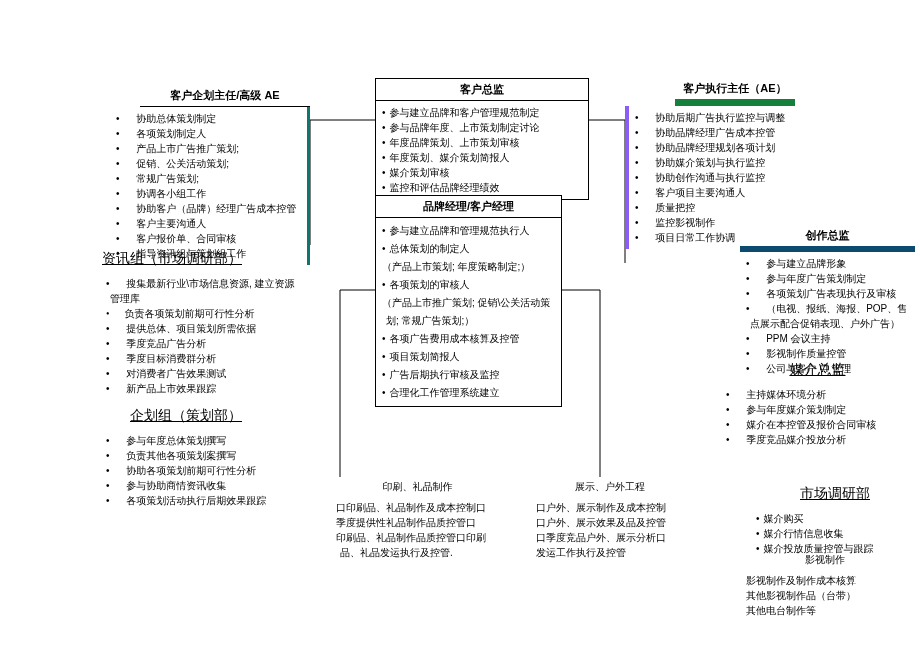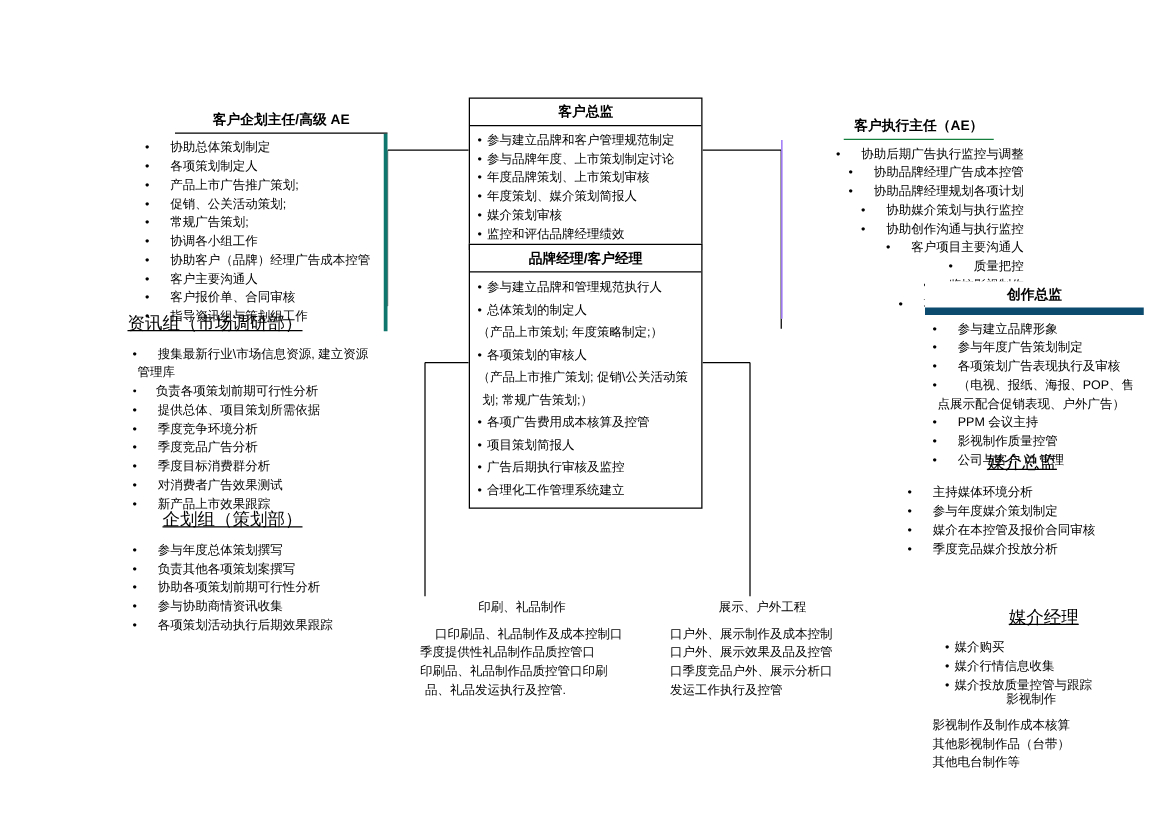--- a/index.html
+++ b/index.html
@@ -54,21 +54,21 @@
   <line x1="310" y1="120" x2="310" y2="245" stroke="#000" stroke-width="1"></line>
   <line x1="562" y1="120" x2="625" y2="120" stroke="#000" stroke-width="1"></line>
   <line x1="625" y1="120" x2="625" y2="263" stroke="#000" stroke-width="1"></line>
   <line x1="468" y1="175" x2="468" y2="195" stroke="#000" stroke-width="1"></line>
   <line x1="340" y1="290" x2="375" y2="290" stroke="#000" stroke-width="1"></line>
   <line x1="340" y1="290" x2="340" y2="477" stroke="#000" stroke-width="1"></line>
   <line x1="562" y1="290" x2="600" y2="290" stroke="#000" stroke-width="1"></line>
   <line x1="600" y1="290" x2="600" y2="477" stroke="#000" stroke-width="1"></line>
 </svg>
 
-<div class="box bordered" style="left:375px; top:78px; width:187px;">
+<div class="box bordered" style="left:375px; top:78px; width:214px;">
   <div class="title">客户总监</div>
   <div class="items">
 
   <div><span class="dot">•</span>参与建立品牌和客户管理规范制定</div>
       <div><span class="dot">•</span>参与品牌年度、上市策划制定讨论</div>
       <div><span class="dot">•</span>年度品牌策划、上市策划审核</div>
       <div><span class="dot">•</span>年度策划、媒介策划简报人</div>
       <div><span class="dot">•</span>媒介策划审核</div>
       <div><span class="dot">•</span>监控和评估品牌经理绩效</div>
     </div>
@@ -85,22 +85,22 @@
       <div>•&nbsp;&nbsp;&nbsp;&nbsp;&nbsp;&nbsp;常规广告策划;</div>
       <div>•&nbsp;&nbsp;&nbsp;&nbsp;&nbsp;&nbsp;协调各小组工作</div>
       <div>•&nbsp;&nbsp;&nbsp;&nbsp;&nbsp;&nbsp;协助客户（品牌）经理广告成本控管</div>
       <div>•&nbsp;&nbsp;&nbsp;&nbsp;&nbsp;&nbsp;客户主要沟通人</div>
       <div>•&nbsp;&nbsp;&nbsp;&nbsp;&nbsp;&nbsp;客户报价单、合同审核</div>
       <div>•&nbsp;&nbsp;&nbsp;&nbsp;&nbsp;&nbsp;指导资讯组与策划组工作</div>
     </div>
 </div>
 
 <div class="box" style="left:625px; top:78px; width:200px;">
-  <div class="title" style="border-bottom:1px solid #15803d; margin-left:50px; margin-right:30px;margin-top:12px;">客户执行主任（AE）</div>
-  <div class="items" style="border-left:1px solid #8b5cf6;text-align:right;">
+  <div class="title" style="border-bottom:7px solid #15803d; margin-left:50px; margin-right:30px;">客户执行主任（AE）</div>
+  <div class="items" style="border-left:4px solid #8b5cf6;">
 
   <div>•&nbsp;&nbsp;&nbsp;&nbsp;&nbsp;&nbsp;协助后期广告执行监控与调整</div>
       <div>•&nbsp;&nbsp;&nbsp;&nbsp;&nbsp;&nbsp;协助品牌经理广告成本控管</div>
       <div>•&nbsp;&nbsp;&nbsp;&nbsp;&nbsp;&nbsp;协助品牌经理规划各项计划</div>
       <div>•&nbsp;&nbsp;&nbsp;&nbsp;&nbsp;&nbsp;协助媒介策划与执行监控</div>
       <div>•&nbsp;&nbsp;&nbsp;&nbsp;&nbsp;&nbsp;协助创作沟通与执行监控</div>
       <div>•&nbsp;&nbsp;&nbsp;&nbsp;&nbsp;&nbsp;客户项目主要沟通人</div>
       <div>•&nbsp;&nbsp;&nbsp;&nbsp;&nbsp;&nbsp;质量把控</div>
       <div>•&nbsp;&nbsp;&nbsp;&nbsp;&nbsp;&nbsp;监控影视制作</div>
       <div>•&nbsp;&nbsp;&nbsp;&nbsp;&nbsp;&nbsp;项目日常工作协调</div>
@@ -137,21 +137,20 @@
     </div>
 </div>
 
 <div class="plain" style="left:100px; top:245px; width:210px;">
   <div class="subtitle">资讯组（市场调研部）</div>
   <div class="items" style="white-space:normal;">
 
   <div style="white-space: normal;">•&nbsp;&nbsp;&nbsp;&nbsp;&nbsp;&nbsp;搜集最新行业\市场信息资源, 建立资源管理库</div>
       <div style="white-space: normal; font-family: Liberation Serif, serif;">•&nbsp;&nbsp;&nbsp;&nbsp;&nbsp;&nbsp;负责各项策划前期可行性分析</div>
       <div style="white-space: normal;">•&nbsp;&nbsp;&nbsp;&nbsp;&nbsp;&nbsp;提供总体、项目策划所需依据</div>
-      <div style="white-space: normal;">•&nbsp;&nbsp;&nbsp;&nbsp;&nbsp;&nbsp;季度竞争环境分析</div>
       <div style="white-space: normal;">•&nbsp;&nbsp;&nbsp;&nbsp;&nbsp;&nbsp;季度竞品广告分析</div>
       <div style="white-space: normal;">•&nbsp;&nbsp;&nbsp;&nbsp;&nbsp;&nbsp;季度目标消费群分析</div>
       <div style="white-space: normal;">•&nbsp;&nbsp;&nbsp;&nbsp;&nbsp;&nbsp;对消费者广告效果测试</div>
       <div style="white-space: normal;">•&nbsp;&nbsp;&nbsp;&nbsp;&nbsp;&nbsp;新产品上市效果跟踪</div>
     </div>
 </div>
 
 <div class="plain" style="left:100px; top:402px; width:210px;">
   <div class="subtitle" style="padding-left:30px;">企划组（策划部）</div>
   <div class="items" style="white-space:normal;">
@@ -169,34 +168,34 @@
   <div class="items" style="white-space:normal;">
 
   <div style="white-space: normal;">•&nbsp;&nbsp;&nbsp;&nbsp;&nbsp;&nbsp;主持媒体环境分析</div>
       <div style="white-space: normal;">•&nbsp;&nbsp;&nbsp;&nbsp;&nbsp;&nbsp;参与年度媒介策划制定</div>
       <div style="white-space: normal;">•&nbsp;&nbsp;&nbsp;&nbsp;&nbsp;&nbsp;媒介在本控管及报价合同审核</div>
       <div style="white-space: normal;">•&nbsp;&nbsp;&nbsp;&nbsp;&nbsp;&nbsp;季度竞品媒介投放分析</div>
     </div>
 </div>
 
 <div class="plain" style="left:750px; top:480px; width:170px;">
-  <div class="subtitle" style="text-align:center;">媒介经理</div>
+  <div class="subtitle" style="text-align:center;">市场调研部</div>
   <div class="items">
 
   <div><span class="dot">•</span>媒介购买</div>
       <div><span class="dot">•</span>媒介行情信息收集</div>
       <div><span class="dot">•</span>媒介投放质量控管与跟踪</div>
     </div>
 </div>
 
 <div class="plain" style="left:330px; top:477px; width:175px;">
   <div style="text-align:center; padding:2px;">印刷、礼品制作</div>
   <div class="items" style="white-space:normal;">
 
-  <div style="white-space: normal; margin-left: 12px;">口印刷品、礼品制作及成本控制口</div>
+  <div style="white-space: normal;">口印刷品、礼品制作及成本控制口</div>
       <div style="white-space: normal;">季度提供性礼品制作品质控管口</div>
       <div style="white-space: normal;">印刷品、礼品制作品质控管口印刷品、礼品发运执行及控管.</div>
     </div>
 </div>
 
 <div class="plain" style="left:530px; top:477px; width:160px;">
   <div style="text-align:center; padding:2px;">展示、户外工程</div>
   <div class="items">
 
   <div>口户外、展示制作及成本控制</div>

